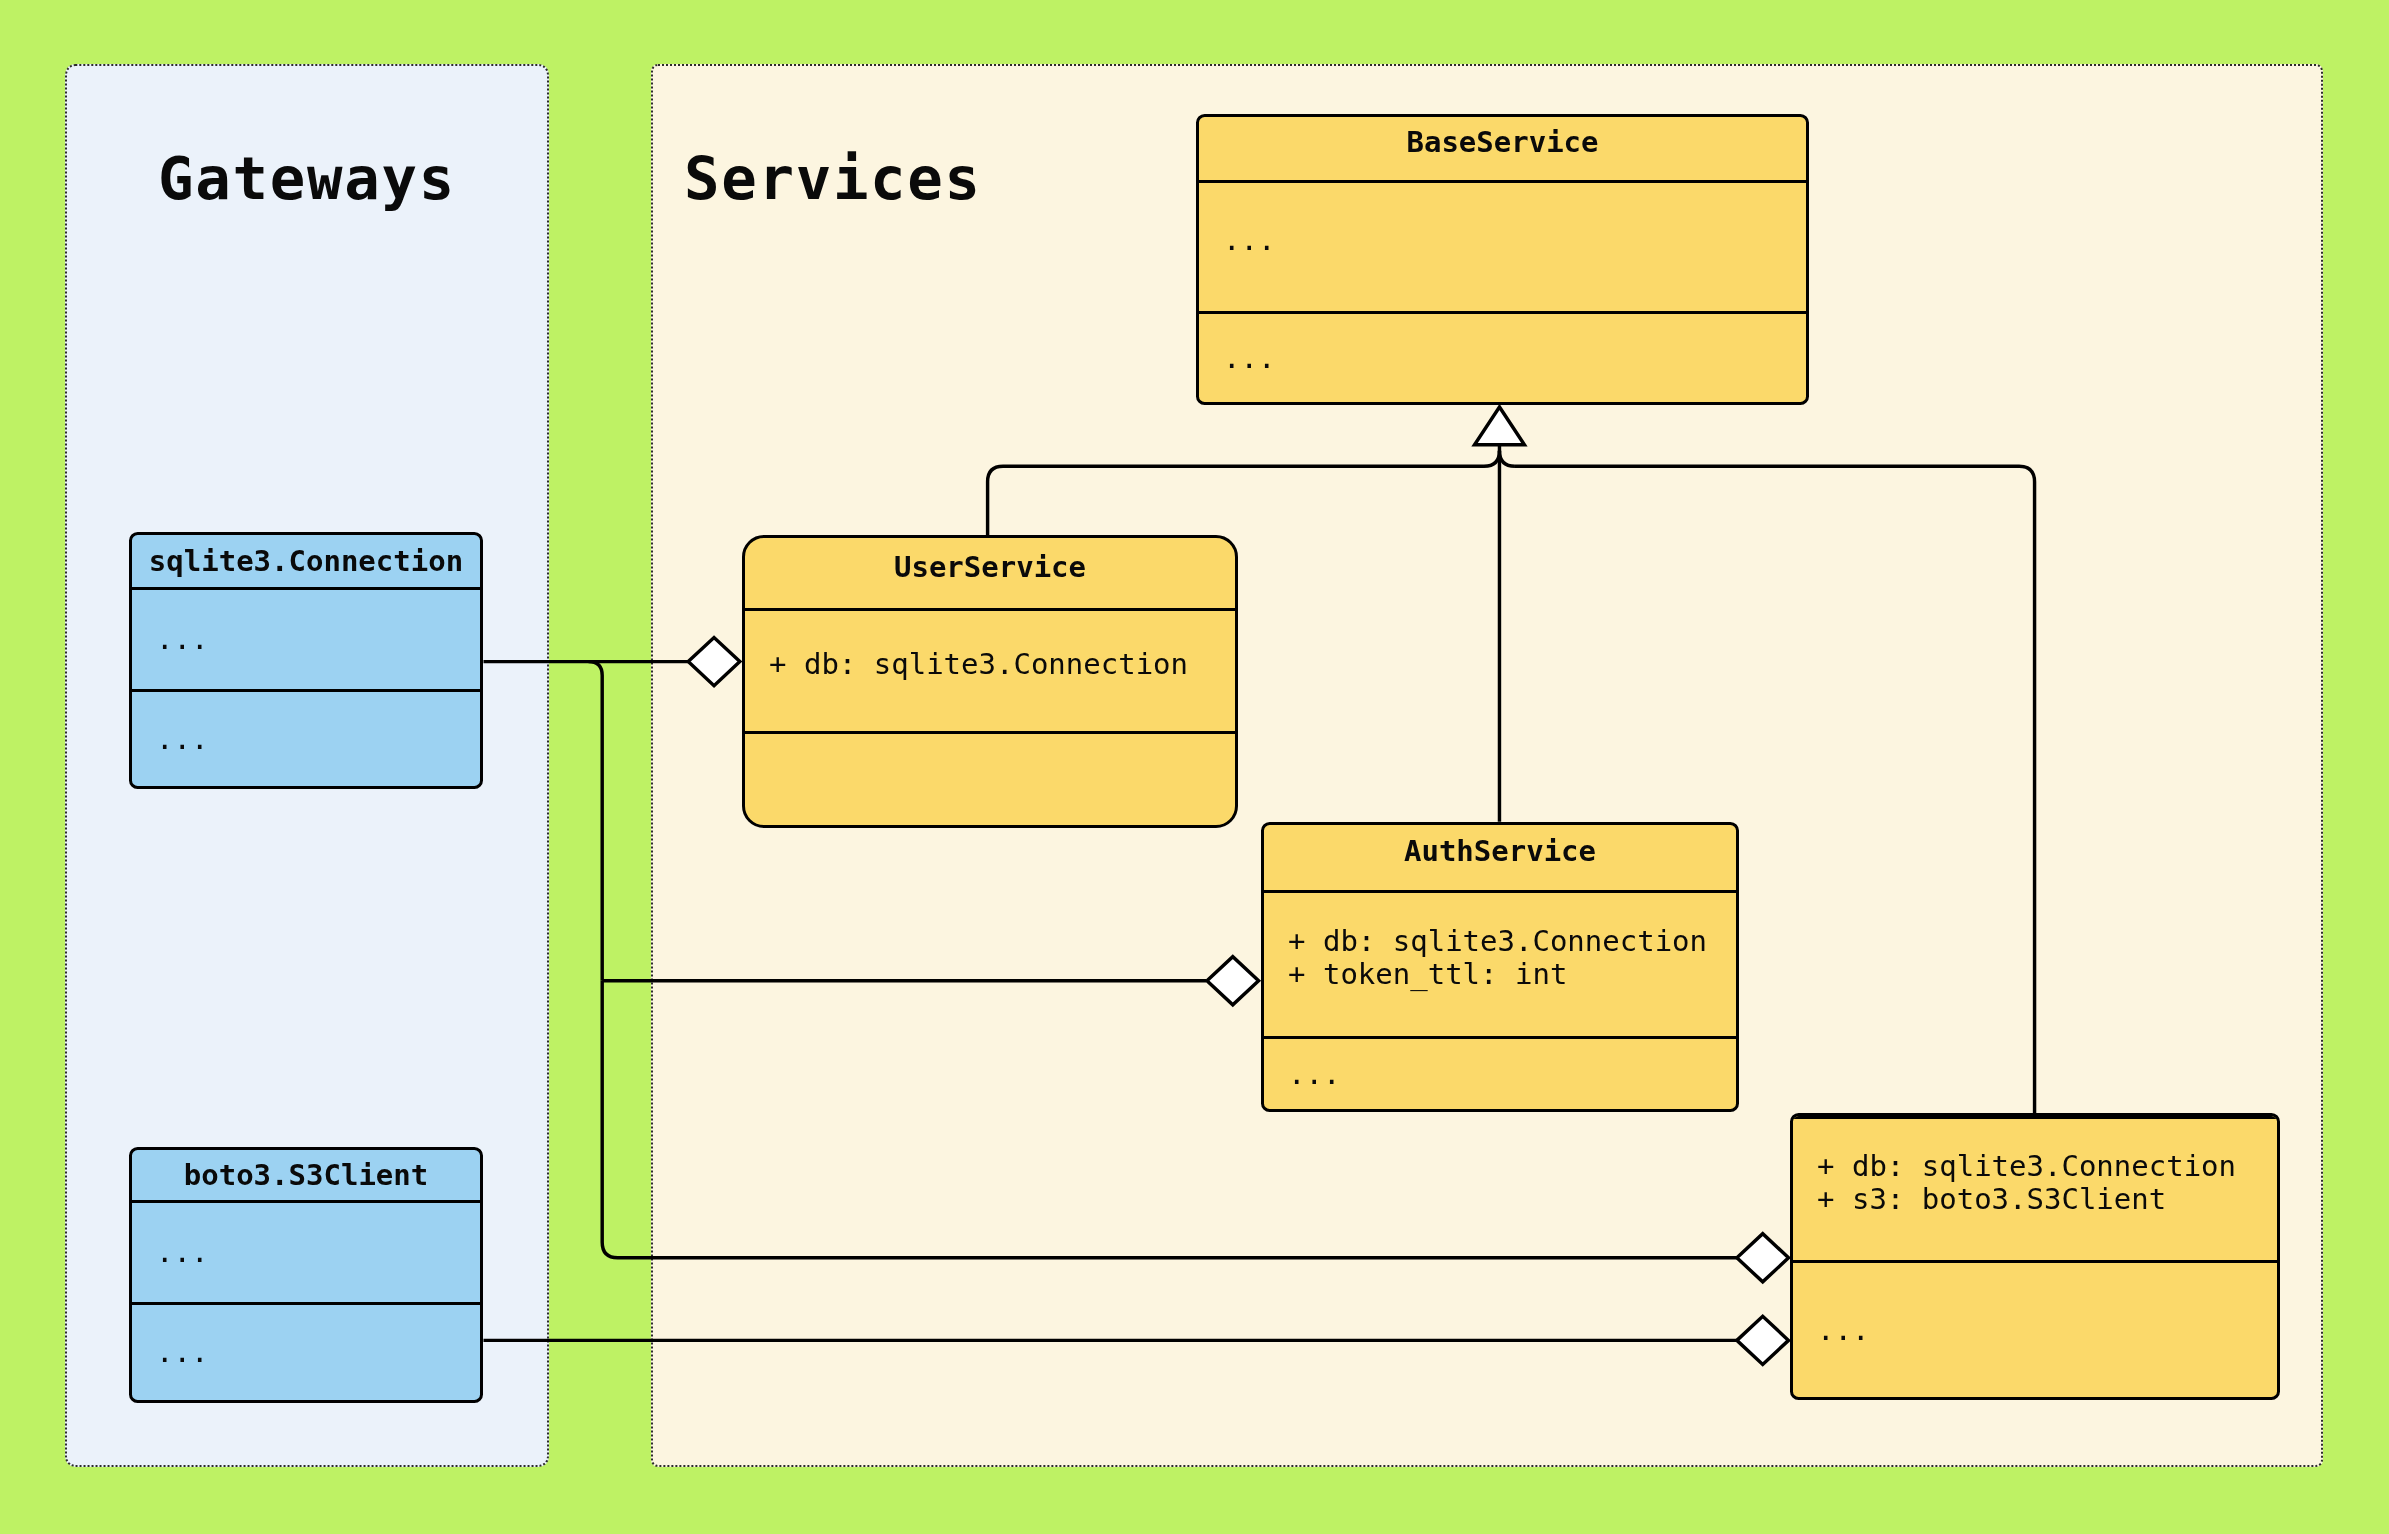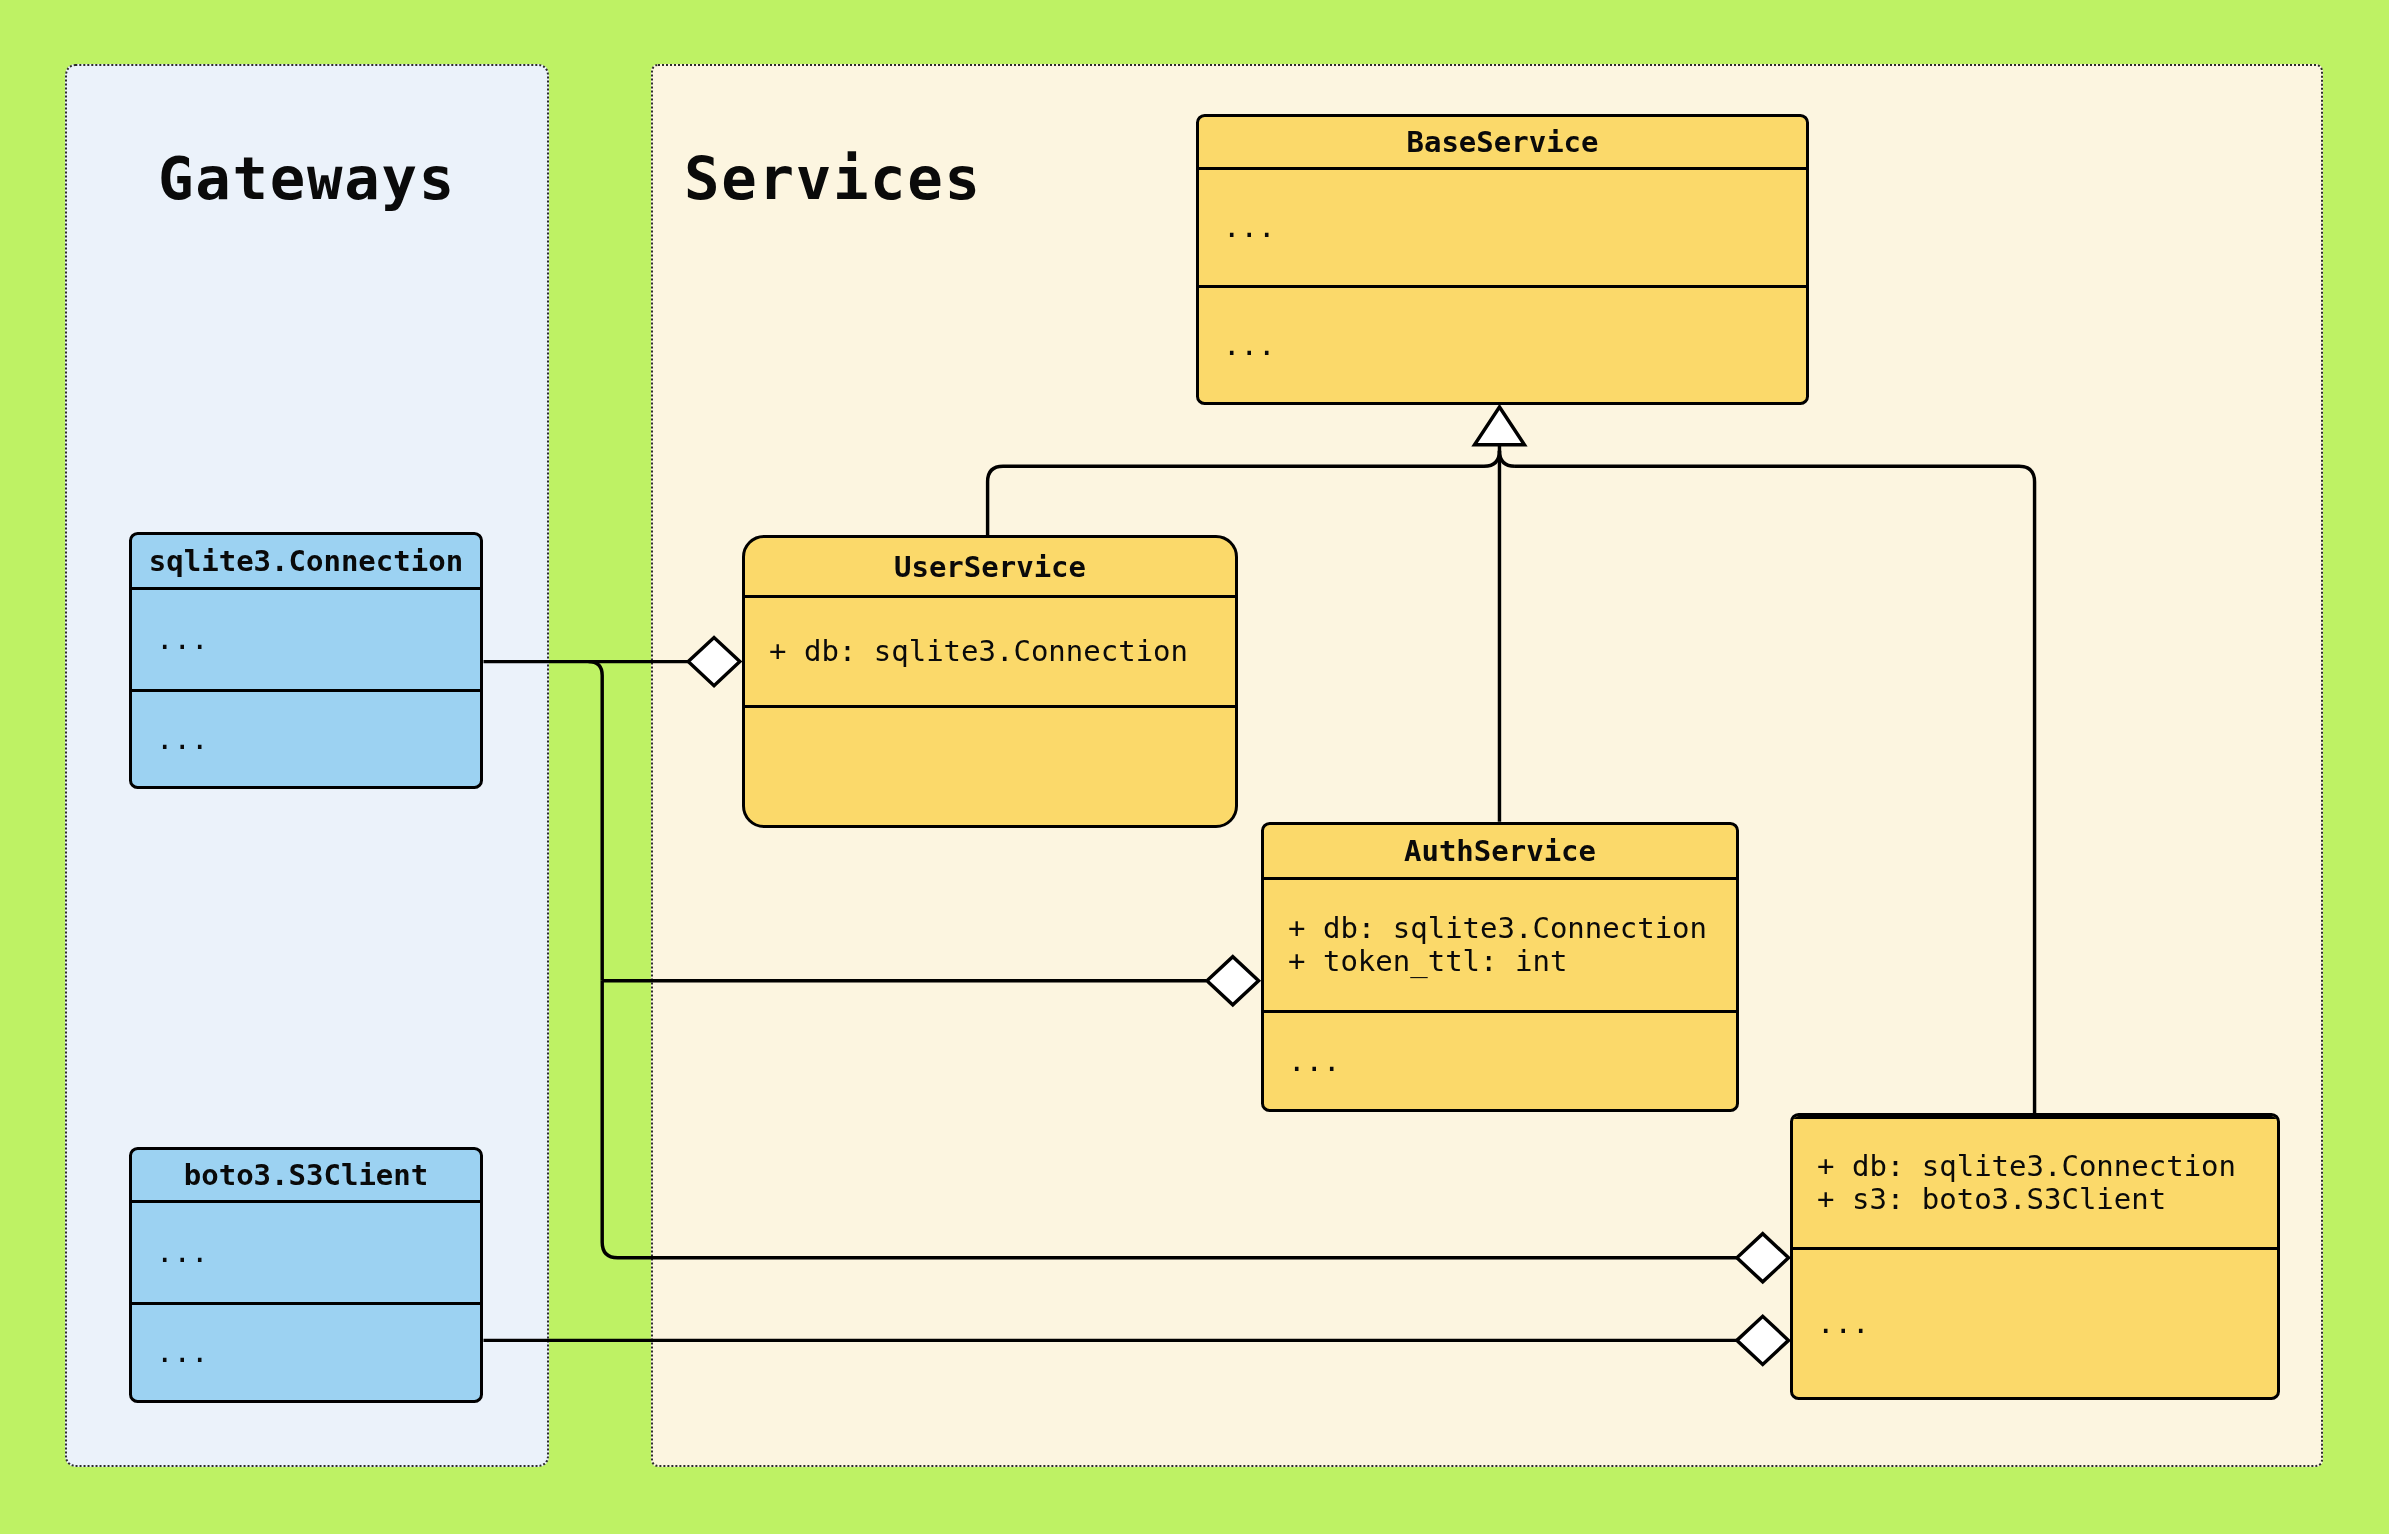--- a/index.html
+++ b/index.html
@@ -25,21 +25,21 @@
   .panel.services .panel-title{text-align:left;padding-left:31px;}
 
   
   svg.edges{position:absolute;left:0;top:0;width:2389px;height:1534px;z-index:2;}
   .edge{fill:none;stroke:var(--line);stroke-width:4px;}
   .marker{fill:#FFFFFF;stroke:var(--line);stroke-width:4px;stroke-linejoin:miter;}
 
   
   .uml{position:absolute;display:flex;flex-direction:column;z-index:3;
     border:3.4px solid var(--line);border-radius:8.6px;overflow:hidden;}
-  .uml.yellow{background:var(--class-yellow);}
+  .uml.yellow{background:var(--class-yellow);gap:13px;}
   .uml.blue{background:var(--class-blue);}
   .uml-title{flex:0 0 auto;display:flex;align-items:center;justify-content:center;
     font-weight:bold;font-size:29px;}
   .uml-sec{flex:0 0 auto;border-top:3.4px solid var(--line);
     display:flex;flex-direction:column;justify-content:center;padding-left:24px;}
   .uml-sec.grow{flex:1 1 auto;}
   .uml-line{font-size:29px;line-height:33px;white-space:pre;}
 </style>
 </head>
 <body>

